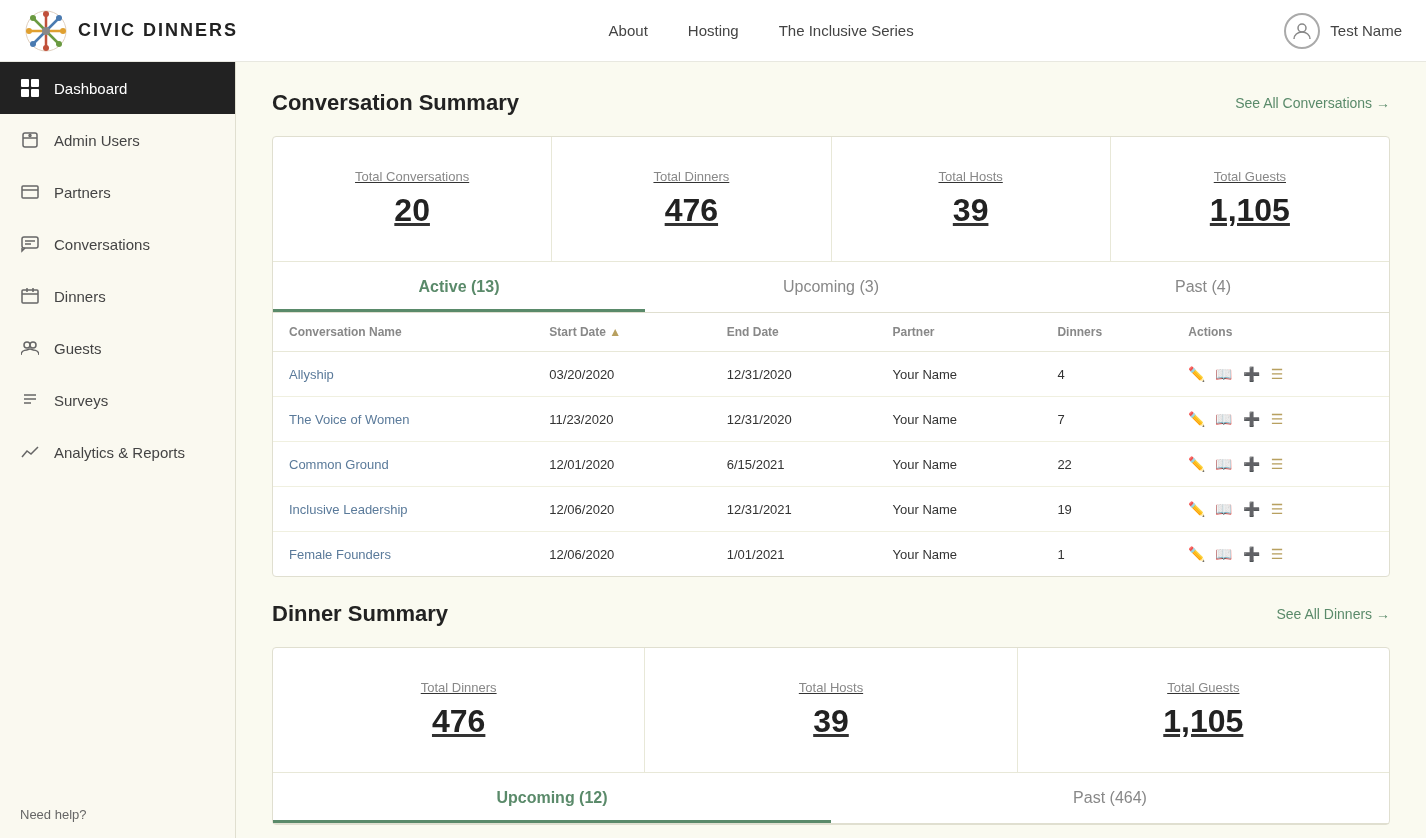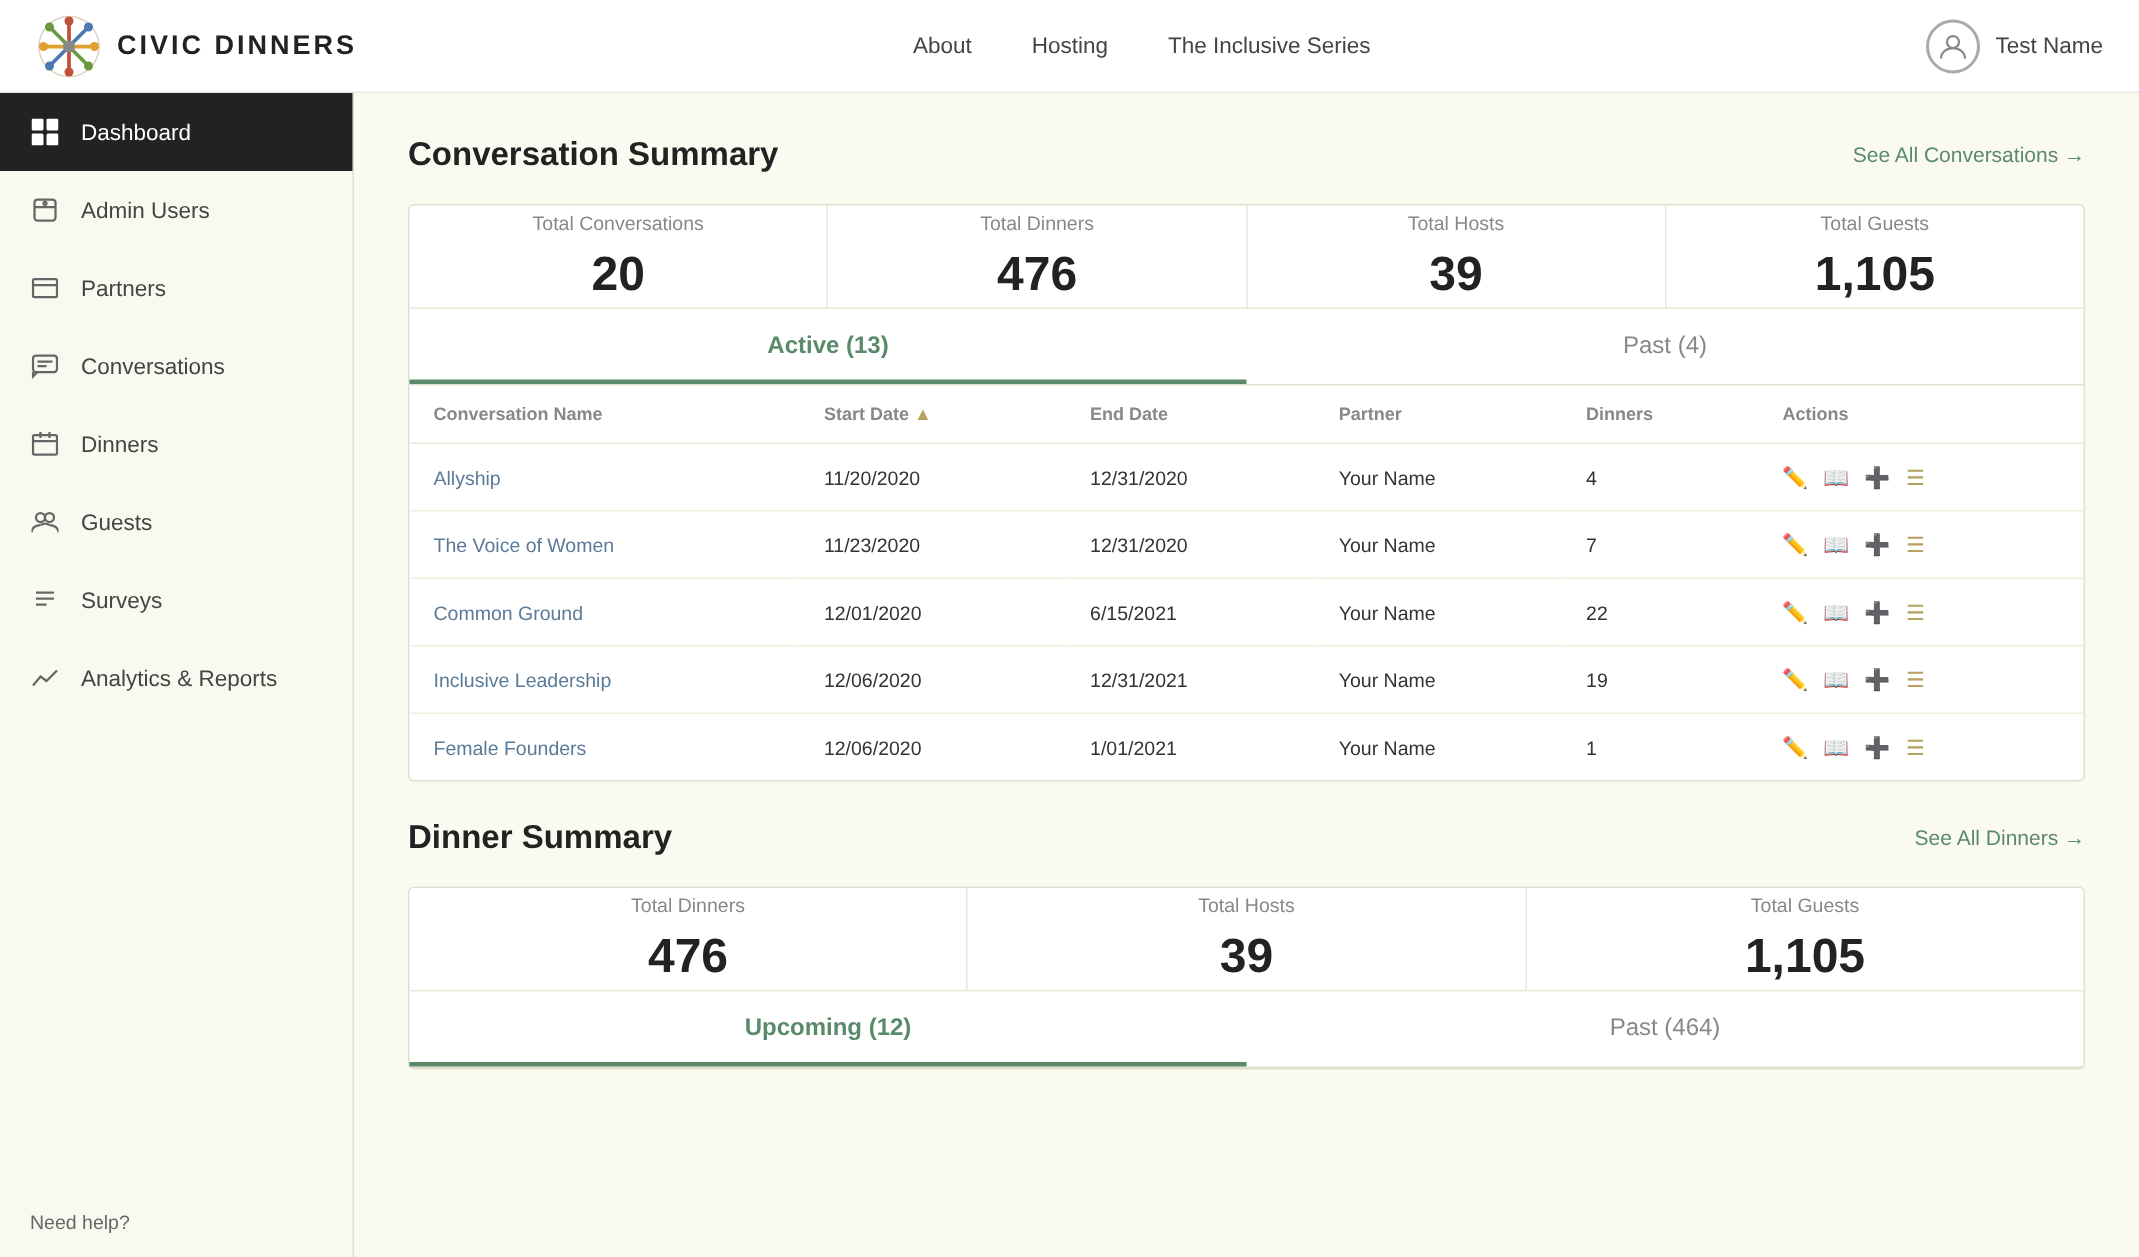--- a/index.html
+++ b/index.html
@@ -38,21 +38,21 @@
 
     
     .main { flex: 1; overflow-y: auto; padding: 28px 36px; background: #fafaf0; }
     .section-header { display: flex; align-items: center; justify-content: space-between; margin-bottom: 20px; }
     .section-title { font-size: 22px; font-weight: 700; color: #222; }
     .see-all-link { font-size: 14px; color: #5a8a6a; text-decoration: none; cursor: pointer; }
 
     
     .stats-card { background: #fff; border: 1px solid #e0dfd0; border-radius: 4px; margin-bottom: 24px; }
     .stats-row { display: flex; border-bottom: 1px solid #e8e8d8; }
-    .stat-item { flex: 1; padding: 4px 24px; text-align: center; border-right: 1px solid #e8e8d8; }
+    .stat-item { flex: 1; padding: 32px 24px; text-align: center; border-right: 1px solid #e8e8d8; text-decoration: underline; }
     .stat-item:last-child { border-right: none; }
     .stat-label { font-size: 13px; color: #888; margin-bottom: 8px; }
     .stat-value { font-size: 32px; font-weight: 700; color: #222; }
 
     
     .tabs-row { display: flex; border-bottom: 1px solid #e0dfd0; }
     .tab {
       flex: 1; text-align: center; padding: 16px;
       font-size: 16px; color: #888; cursor: pointer; position: relative;
     }
@@ -250,39 +250,40 @@
           <div class="stat-value">39</div>
         </div>
         <div class="stat-item">
           <div class="stat-label">Total Guests</div>
           <div class="stat-value">1,105</div>
         </div>
       </div>
 
       <div class="tabs-row">
         <div class="tab active">Active (13)</div>
+        <div class="tab">Upcoming (3)</div>
         <div class="tab">Past (4)</div>
       </div>
 
       <div class="table-wrapper">
         <table class="table">
           <thead>
             <tr>
               <th>Conversation Name</th>
               <th style="cursor:pointer">Start Date <span style="color:#b8a060">▲</span></th>
               <th>End Date</th>
               <th>Partner</th>
               <th>Dinners</th>
               <th>Actions</th>
             </tr>
           </thead>
           <tbody id="conversation-tbody">
           <tr>
       <td><span class="conv-name">Allyship</span></td>
-      <td>11/20/2020</td>
+      <td>03/20/2020</td>
       <td>12/31/2020</td>
       <td>Your Name</td>
       <td>4</td>
       <td>
         <div class="action-icons">
           <span class="action-icon" title="Edit">✏️</span>
           <span class="action-icon" title="View">📖</span>
           <span class="action-icon" title="Add">➕</span>
           <span class="action-icon" title="List">☰</span>
         </div>

